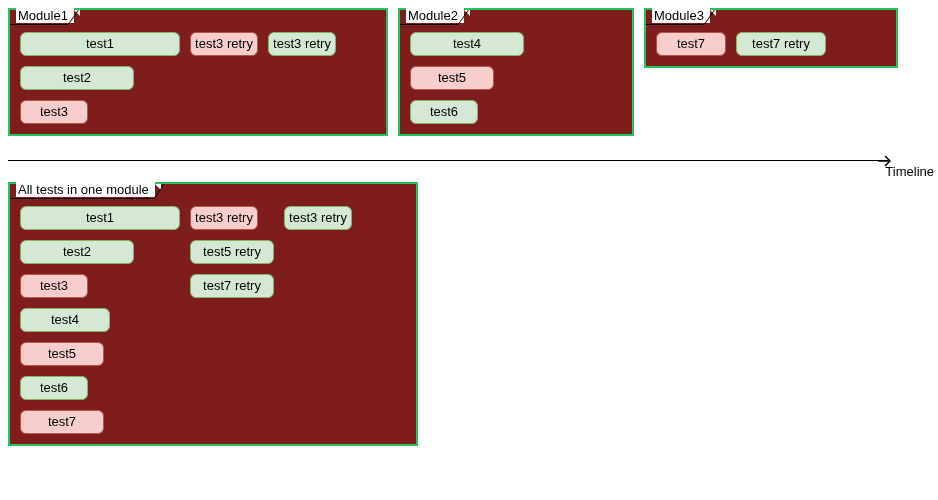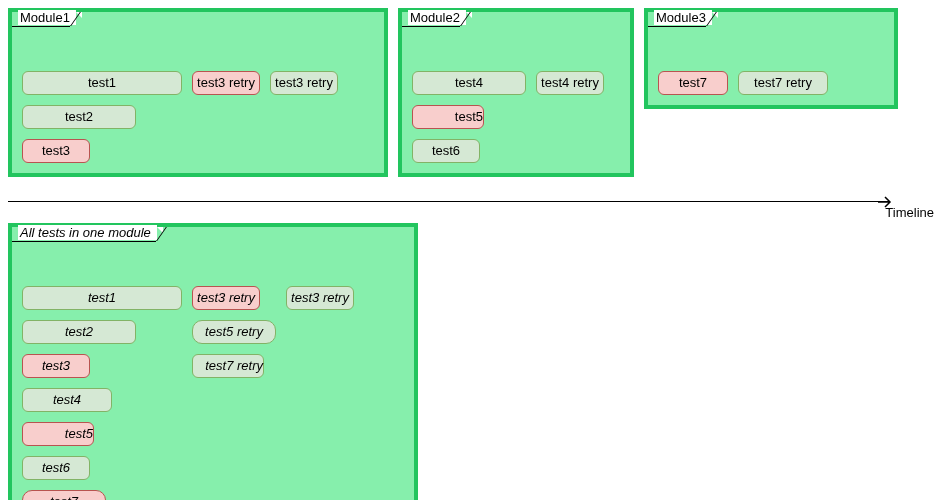--- a/index.html
+++ b/index.html
@@ -8,24 +8,24 @@
       font-size: 13px;
       background: #fff;
       width: 938px;
       height: 500px;
       position: relative;
       padding: 8px;
     }
     .row { position: relative; }
     .row-top { display: flex; gap: 10px; align-items: flex-start; }
     .module-box {
-      border: 4px solid #22c55e;
+      border: 2px solid #22c55e;
       position: relative;
       padding: 22px 10px 10px 10px;
-      background: #86efac;
+      background: #7f1d1d;
     }
     .module-title {
       position: absolute;
       top: -2px;
       left: 6px;
       font-size: 13px;
       background: #fff;
       padding: 0 6px 0 2px;
     }
     .module-title::after {
@@ -45,21 +45,21 @@
       border-right: 1px solid #000;
       transform: skewX(-35deg);
     }
     .notch-h {
       position: absolute;
       top: 14px;
       height: 0;
       border-top: 1px solid #000;
     }
     .columns { display: flex; gap: 10px; align-items: flex-start; }
-    .col { display: flex; flex-direction: column; gap: 10px; margin-top: 37px; }
+    .col { display: flex; flex-direction: column; gap: 10px; }
     .test-box {
       border: 1px solid;
       border-radius: 6px;
       height: 24px;
       line-height: 22px;
       text-align: center;
       font-size: 13px;
     }
     .pass { background: #d5e8d4; border-color: #82b366; }
     .fail { background: #f8cecc; border-color: #b85450; }
@@ -82,26 +82,26 @@
       position: absolute;
       right: 36px;
       top: 7px;
     }
     .timeline-label {
       position: absolute;
       right: -6px;
       top: 16px;
       font-size: 13px;
     }
-    .row-bottom { margin-top: 4px; font-style: italic; }
+    .row-bottom { margin-top: 4px; }
     .w-xl { width: 160px; }
     .w-lg { width: 114px; }
-    .w-md { width: 72px; text-align: right; }
+    .w-md { width: 84px; }
     .w-sm { width: 90px; }
-    .w-s2 { width: 84px; border-radius: 10px; }
+    .w-s2 { width: 84px; }
     .w-xs { width: 68px; }
     .w-70 { width: 70px; }
   </style>
 </head>
 <body>
 
 <div class="row row-top">
 
   <div class="module-box" style="width:380px;">
     <span class="module-title">Module1</span>
@@ -124,23 +124,20 @@
 
   <div class="module-box" style="width:236px;">
     <span class="module-title">Module2</span>
     <div class="notch" style="left:63px;"></div>
     <div class="notch-h" style="left:0;width:58px;"></div>
     <div class="columns">
       <div class="col">
         <div class="test-box pass w-lg">test4</div>
         <div class="test-box fail w-md">test5</div>
         <div class="test-box pass w-xs">test6</div>
-      </div>
-      <div class="col">
-        <div class="test-box pass w-xs">test4 retry</div>
       </div>
     </div>
   </div>
 
   <div class="module-box" style="width:254px;">
     <span class="module-title">Module3</span>
     <div class="notch" style="left:63px;"></div>
     <div class="notch-h" style="left:0;width:58px;"></div>
     <div class="columns">
       <div class="col">

